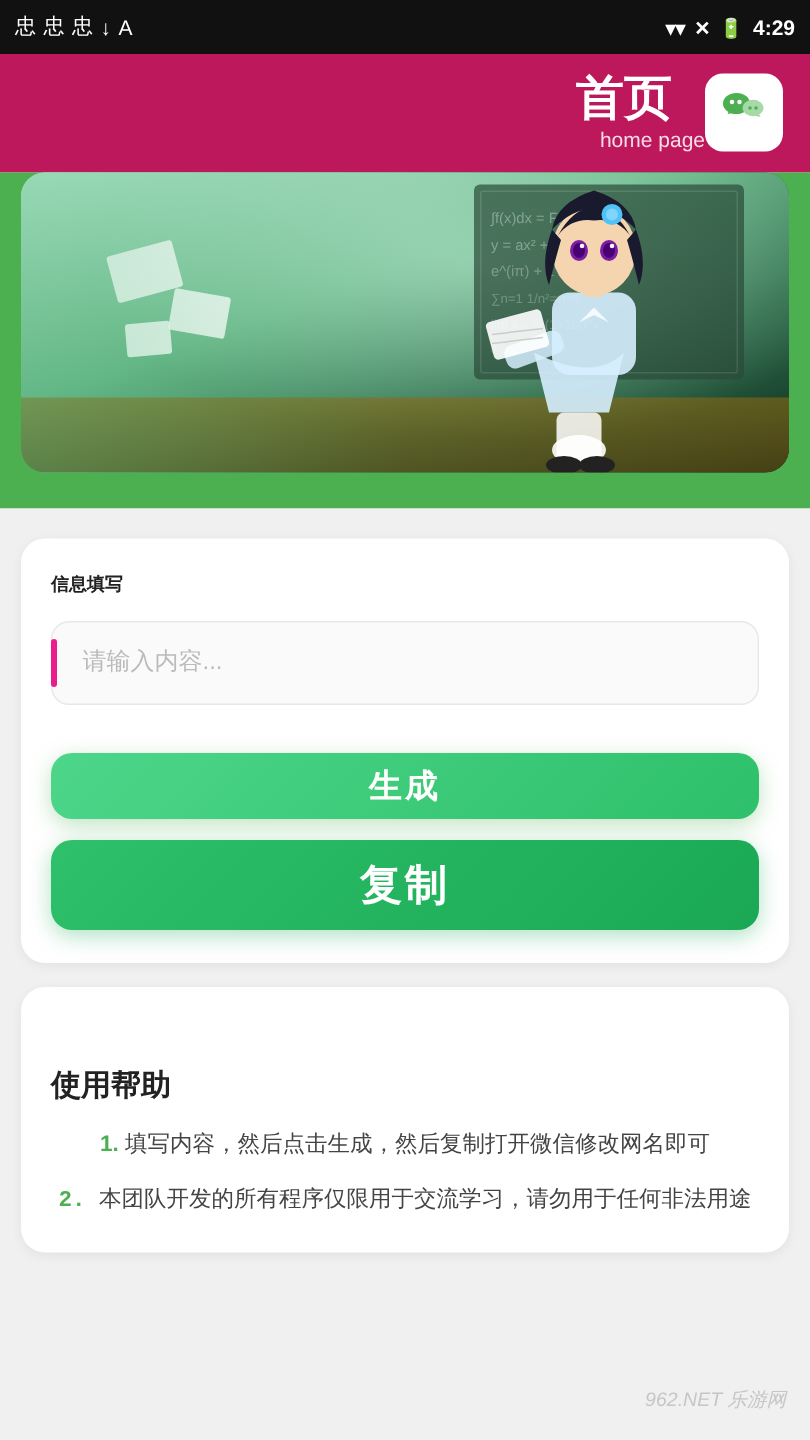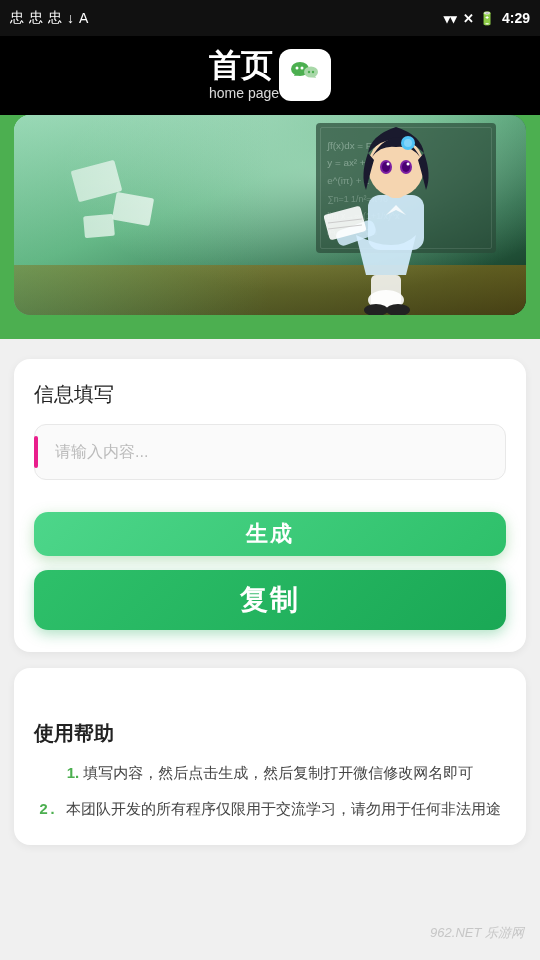--- a/index.html
+++ b/index.html
@@ -40,40 +40,41 @@
       font-size: 14px;
       font-weight: bold;
     }
     .wifi-icon, .signal-icon, .battery-icon {
       color: #fff;
       font-size: 13px;
     }
 
     
     .header {
-      background: #000000;
+      background: #be185d;
       padding: 12px 18px 14px 18px;
       display: flex;
       align-items: center;
-      justify-content: center;
+      justify-content: flex-end;
     }
     .header-title-block {
       display: flex;
       flex-direction: column;
     }
     .header-title {
       color: #fff;
       font-size: 32px;
       font-weight: bold;
       line-height: 1.1;
     }
     .header-subtitle {
       color: rgba(255,255,255,0.85);
       font-size: 14px;
       margin-top: 2px;
+      margin-left: 16px;
     }
     .header-icon-wrap {
       width: 52px;
       height: 52px;
       background: #fff;
       border-radius: 12px;
       display: flex;
       align-items: center;
       justify-content: center;
       overflow: hidden;
@@ -161,22 +162,22 @@
 
     
     .card {
       background: #fff;
       border-radius: 16px;
       padding: 22px 20px;
       box-shadow: 0 2px 8px rgba(0,0,0,0.06);
     }
 
     .section-title {
-      font-size: 20px;
-      font-weight: normal;
+      font-size: 12px;
+      font-weight: bold;
       color: #222;
       margin-bottom: 16px;
     }
 
     
     .input-wrap {
       position: relative;
       margin-bottom: 32px;
     }
     .input-left-border {

